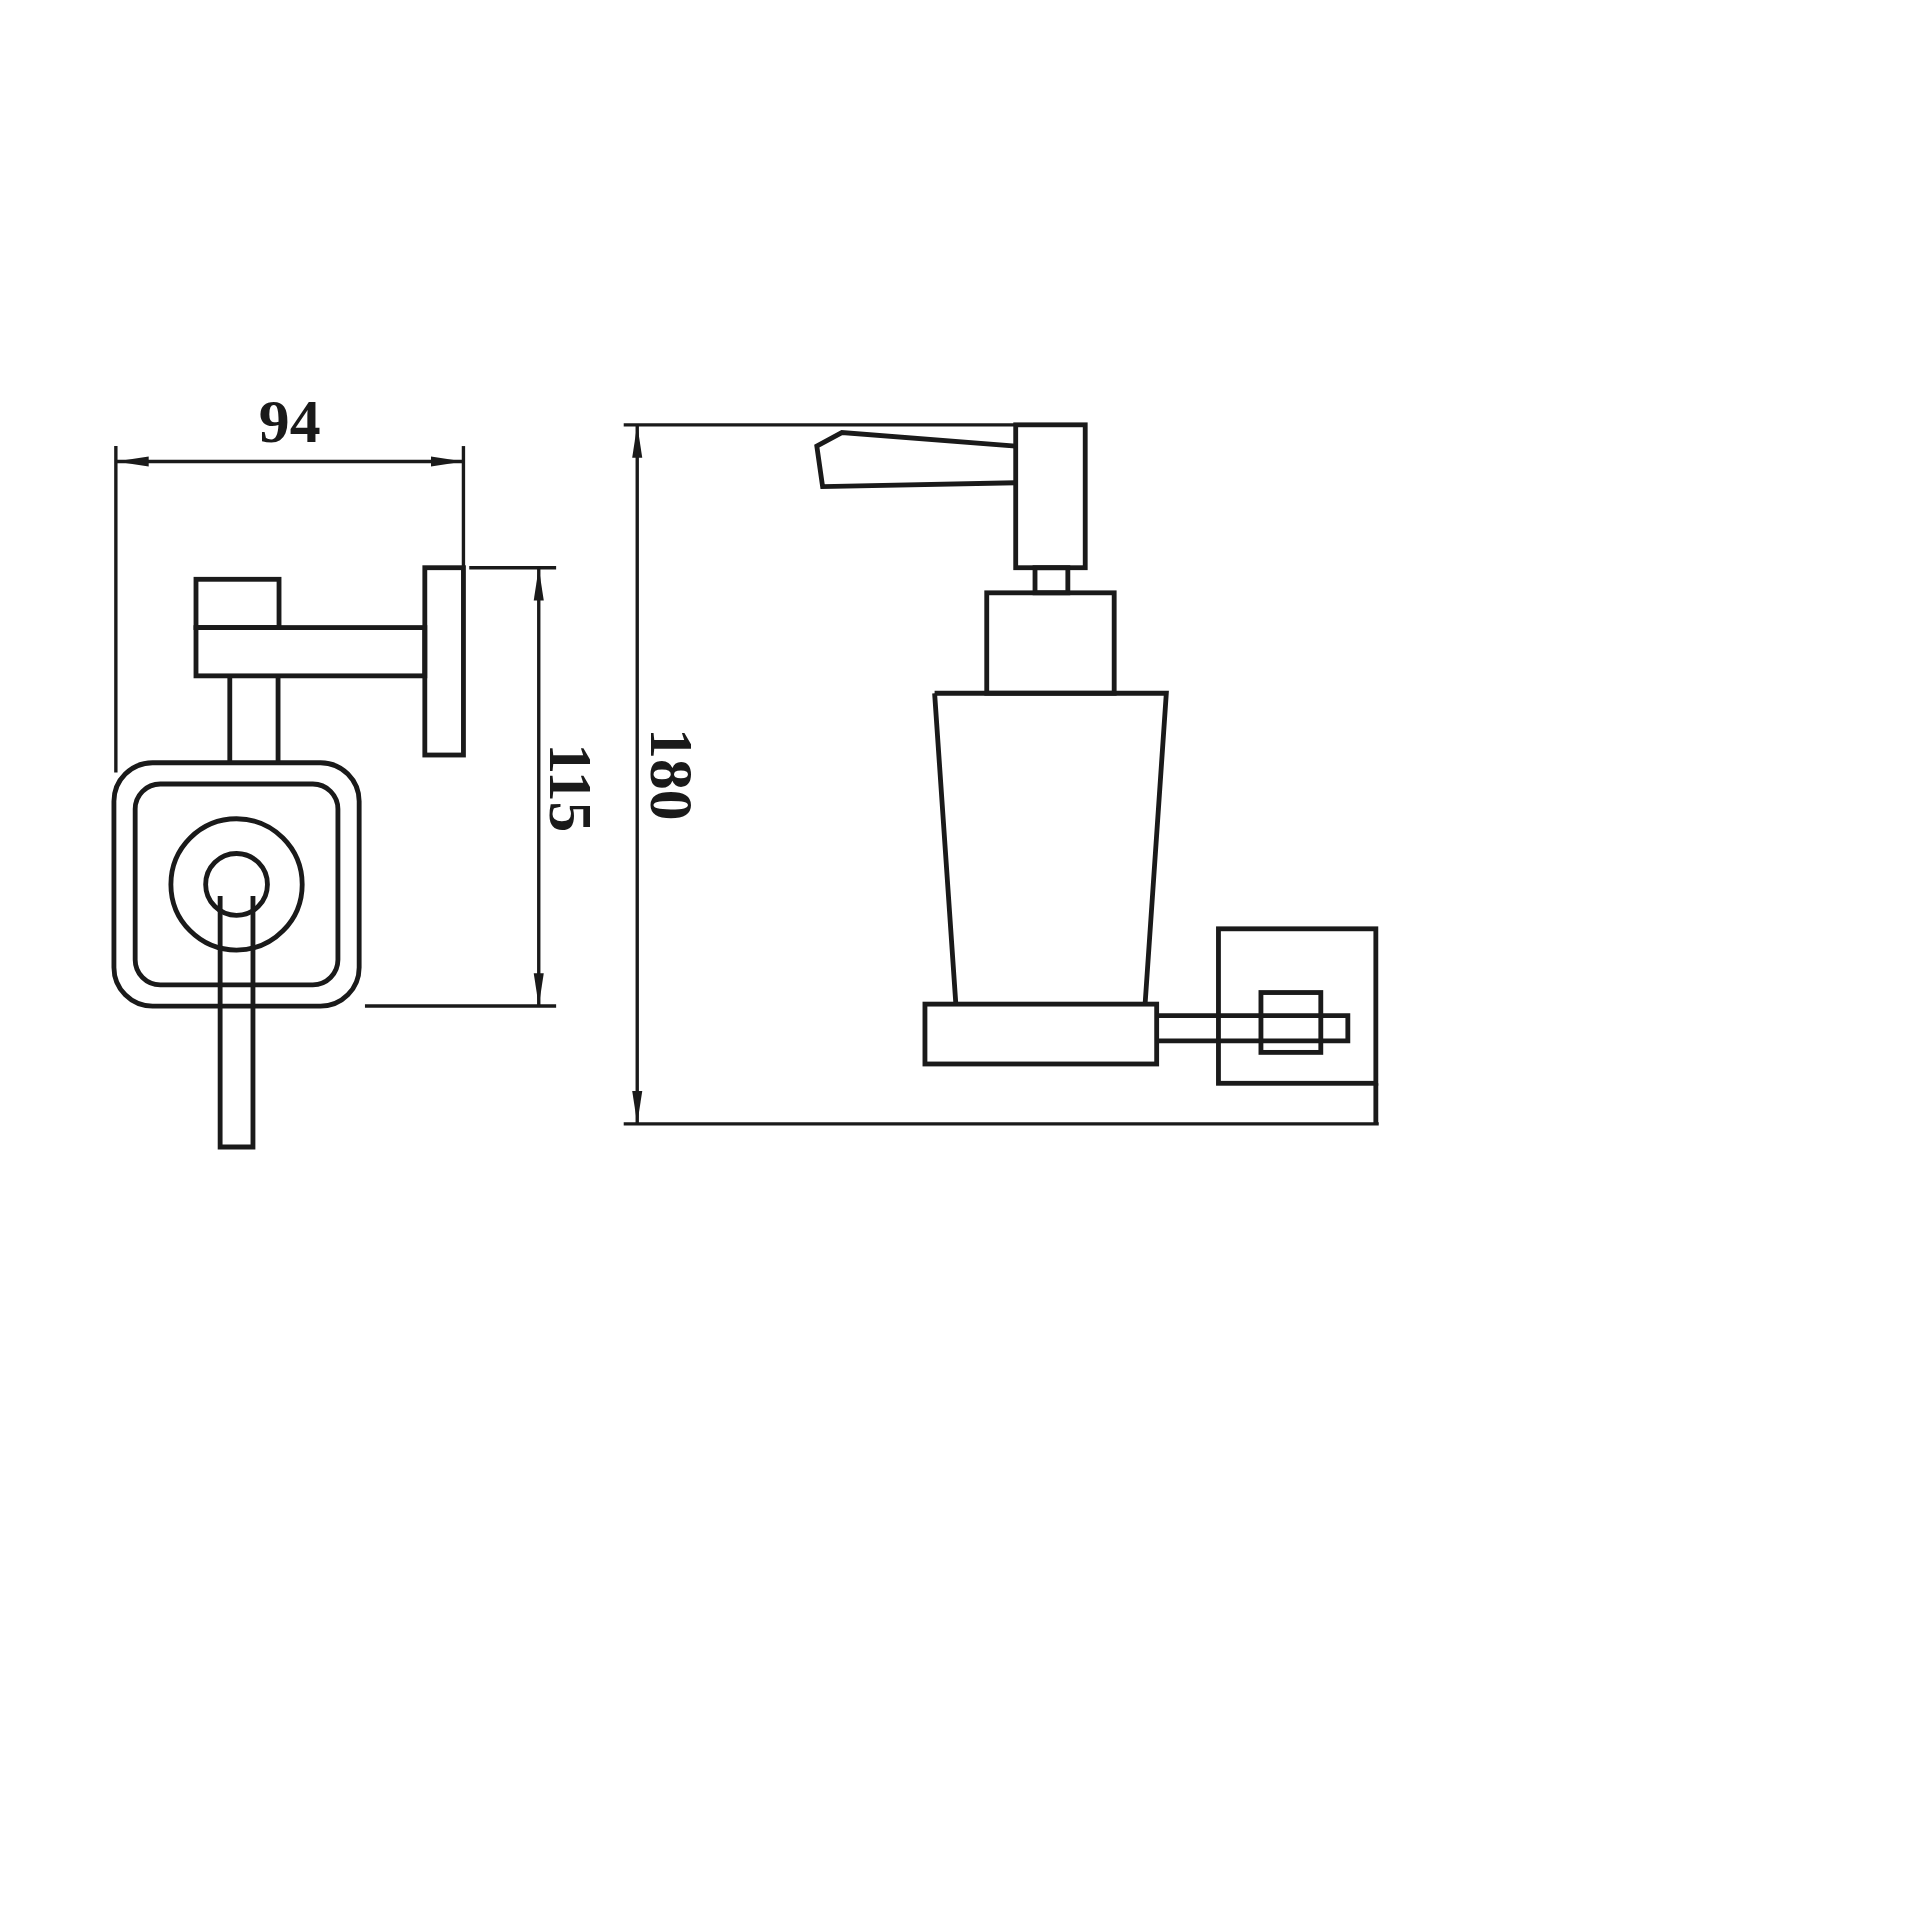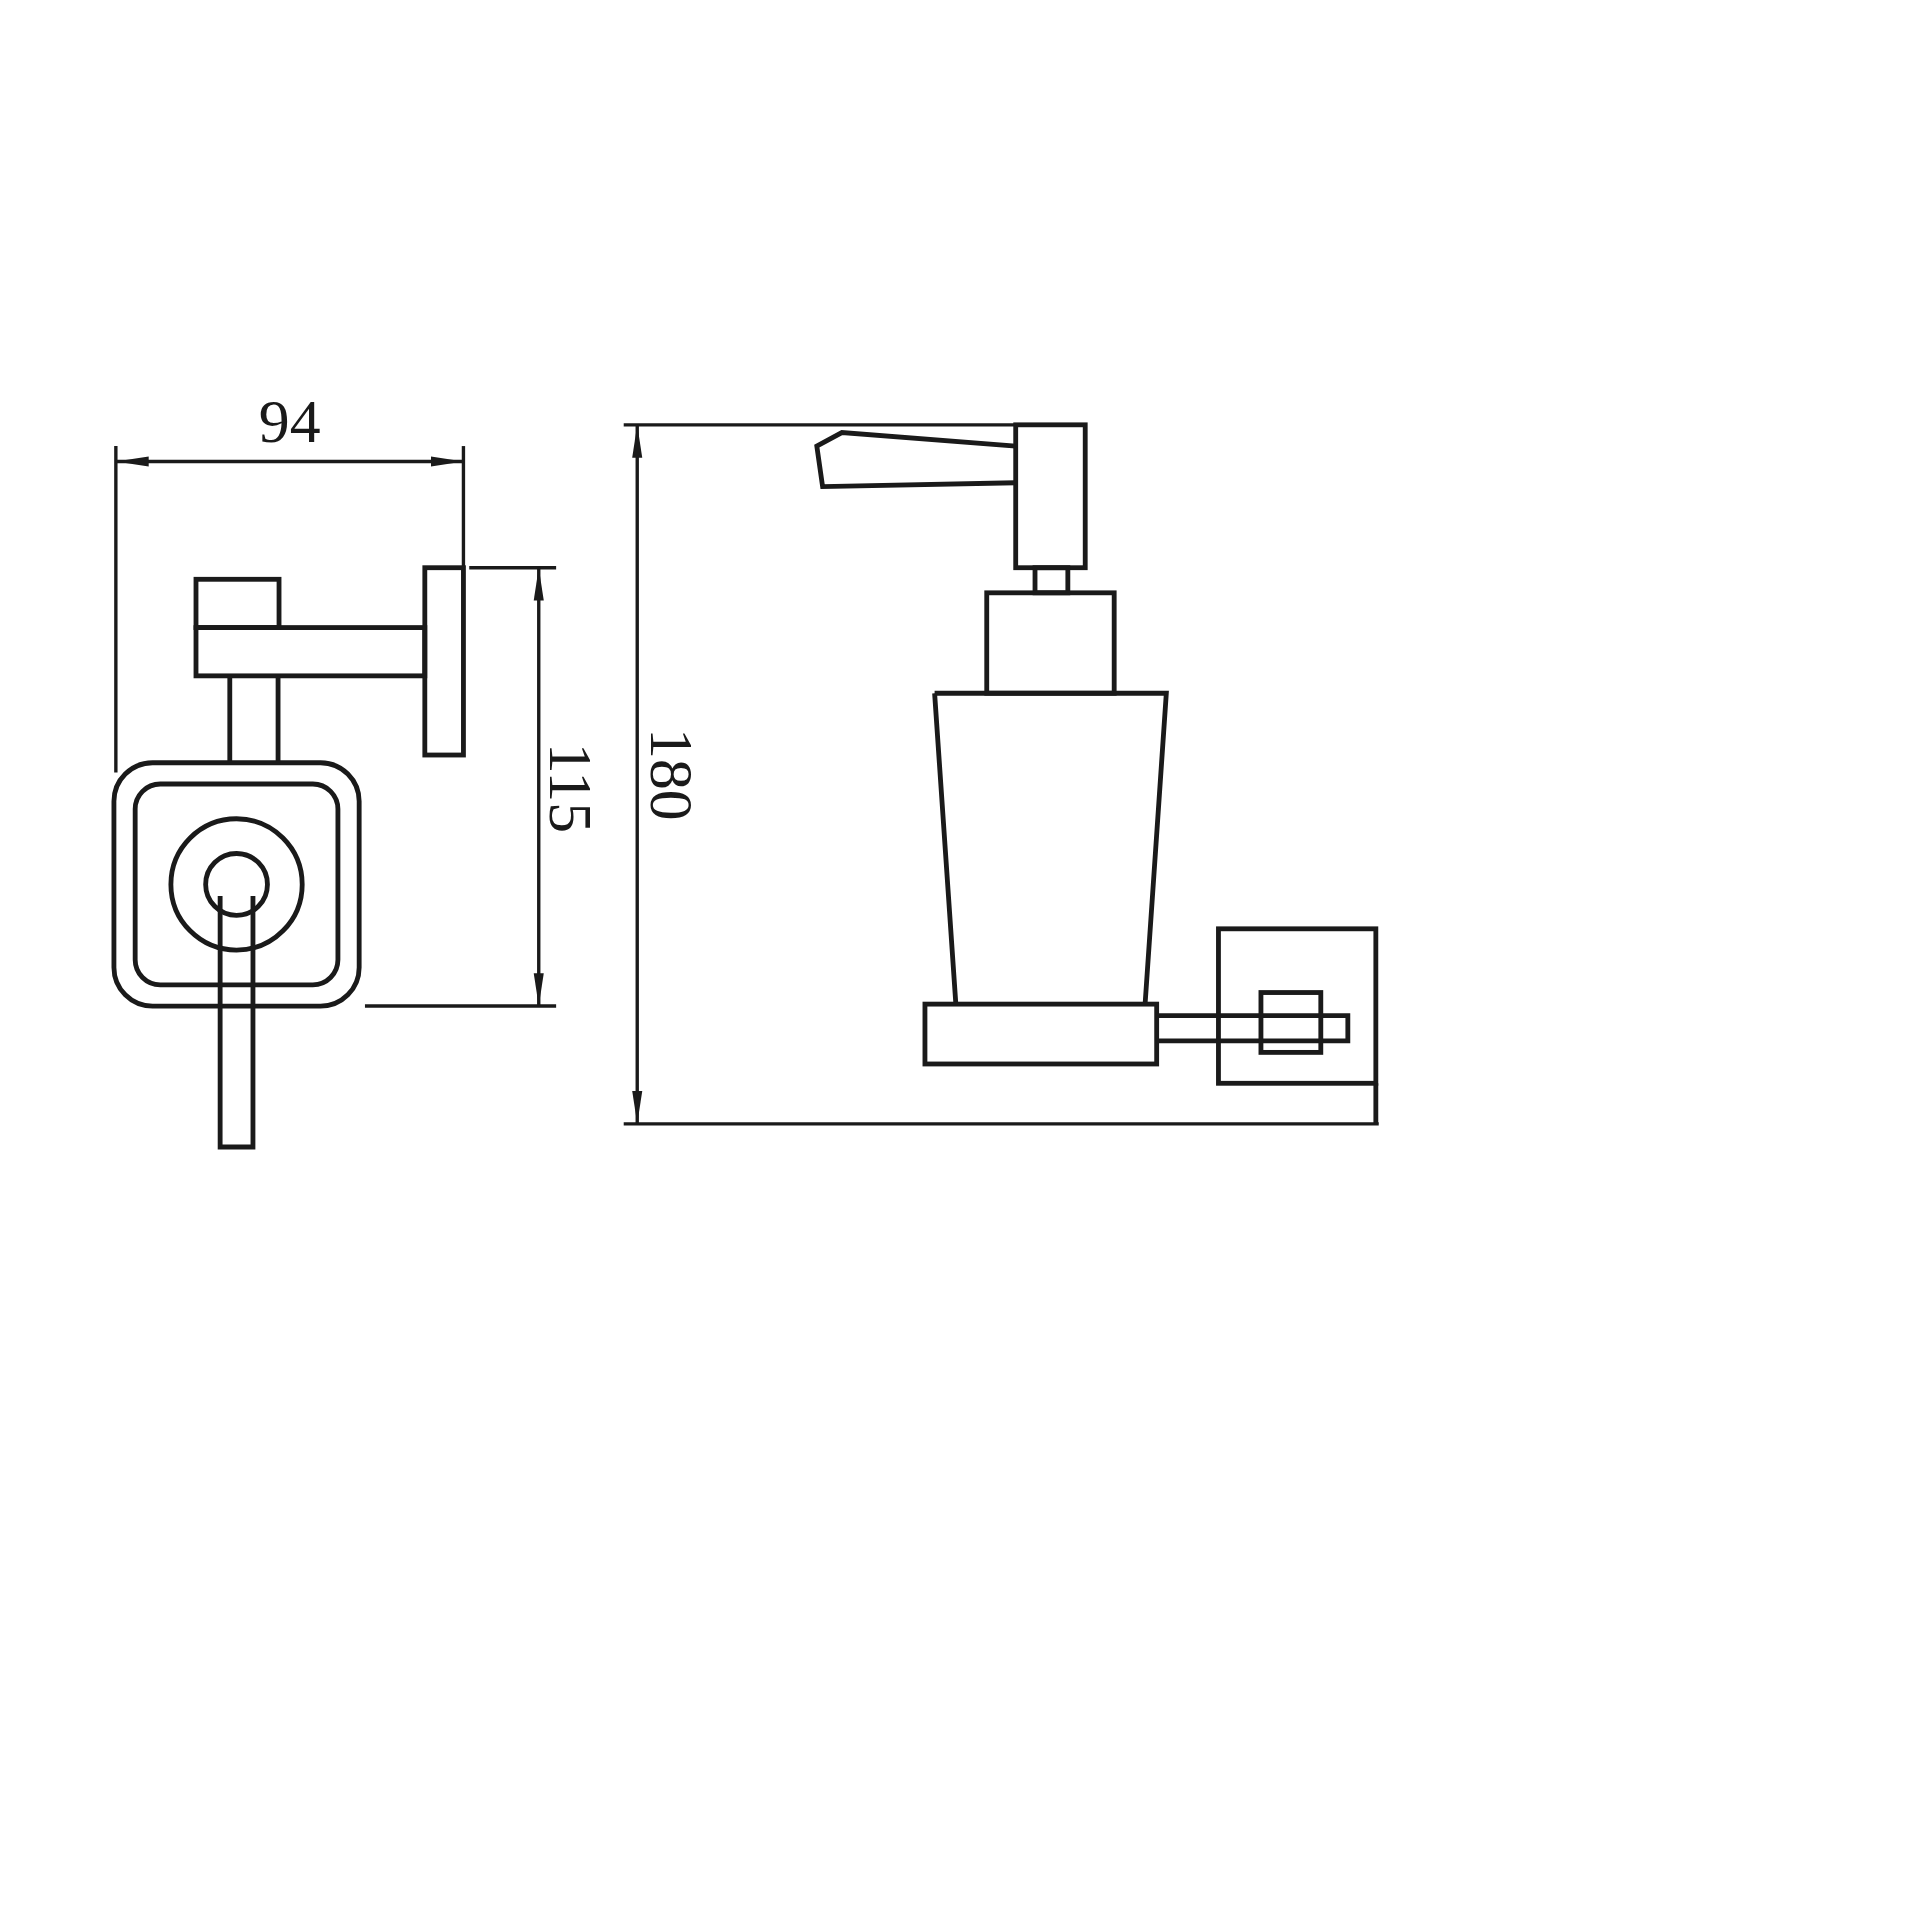--- a/index.html
+++ b/index.html
@@ -6,20 +6,21 @@
     margin: 0;
     padding: 0;
     background: var(--bg-color, #ffffff);
   }
   .page {
     position: relative;
     width: 1931px;
     height: 1931px;
     background: var(--bg-color, #ffffff);
     overflow: hidden;
+    font-weight: bold;
   }
   svg.drawing {
     display: block;
     width: 100%;
     height: 100%;
   }
   .part {
     fill: none;
     stroke: var(--line-color, #1a1a1a);
     stroke-width: 5;

